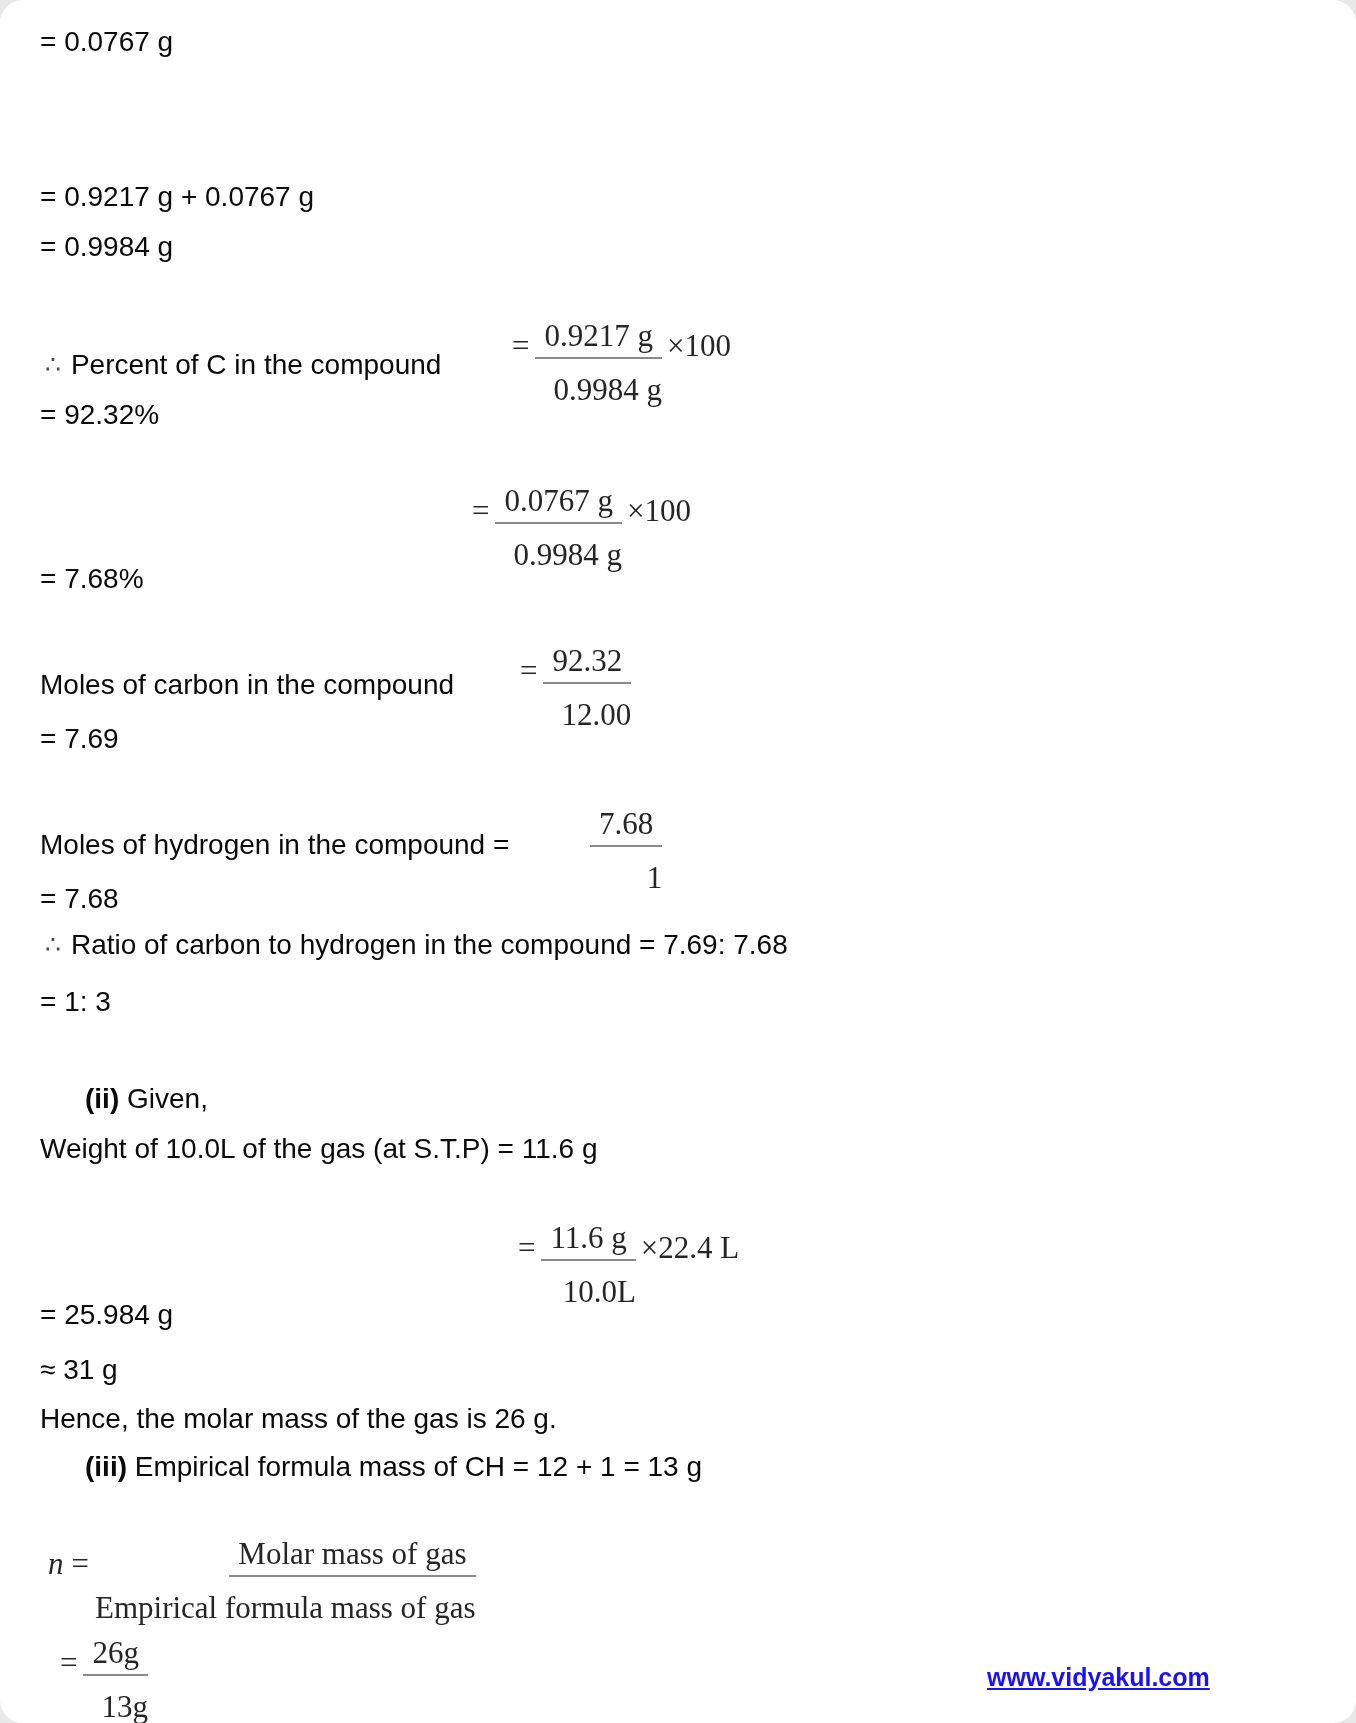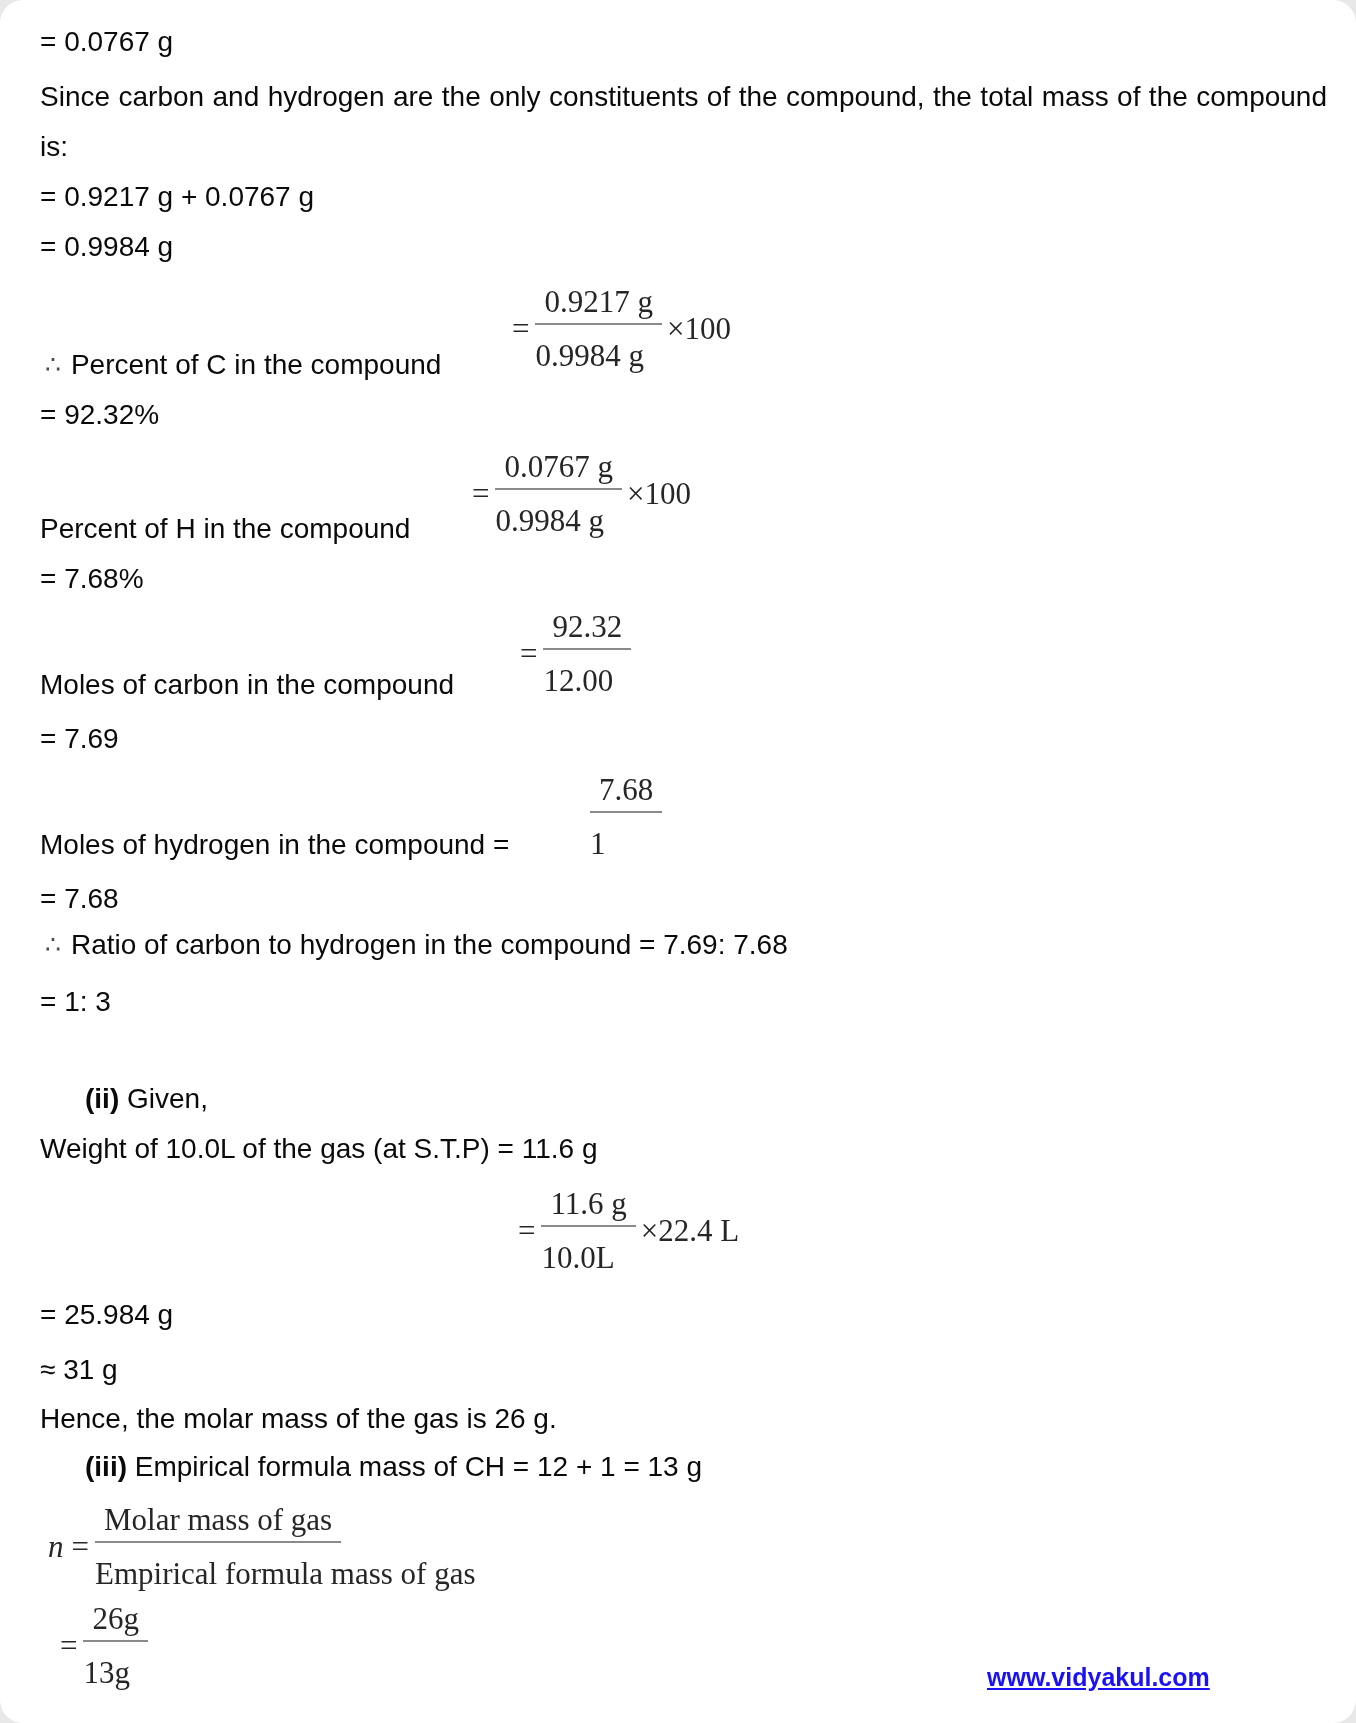--- a/index.html
+++ b/index.html
@@ -22,57 +22,55 @@
   }
   .tf{ 
     color:var(--marker); font-size:25px; margin-right:10px;
     position:relative; top:-1px;
   }
   .math{
     display:flex; align-items:center;
     font-family:"Liberation Serif", serif; font-size:31px; color:var(--math);
     white-space:pre;
   }
-  .frac{display:inline-flex; flex-direction:column; align-items:flex-start; margin-left:6px;}
+  .frac{display:inline-flex; flex-direction:column; align-items:flex-end; margin-left:6px;margin-top:34px;}
   .num{padding:0 9px 3px 9px; border-bottom:2px solid var(--bar); line-height:36px; text-align:center;}
   .den{padding-top:13px; line-height:36px; text-align:center;}
   .msym{line-height:36px;}
   .msuffix{margin-left:5px;}
   .mvar{font-style:italic; margin-right:8px;}
   .link{
     font-size:25px; font-weight:bold; color:var(--link);
     text-decoration:underline; white-space:pre;
   }
   b{font-weight:bold;margin-left:45px;}
 </style>
 </head>
 <body>
 
 <div class="canvas">
 
   <div class="line abs" style="left:40px;top:25px">= 0.0767 g</div>
 
-  <div class="para abs" style="left:40px;top:72px;width:1287px">Since carbon and hydrogen are the only constituents of the compound, the total mass of the compound is:</div>
 
   <div class="line abs" style="left:40px;top:180px">= 0.9217 g + 0.0767 g</div>
   <div class="line abs" style="left:40px;top:230px">= 0.9984 g</div>
 
   <div class="line abs" style="left:45px;top:348px"><span class="tf">∴</span><span>Percent of C in the compound</span></div>
   <div class="math abs" style="left:512px;top:284px">
     <span class="msym">=</span>
     <span class="frac">
       <span class="num">0.9217 g</span>
       <span class="den">0.9984 g</span>
     </span>
     <span class="msym msuffix">×100</span>
   </div>
 
   <div class="line abs" style="left:40px;top:398px">= 92.32%</div>
 
-  <div class="line abs" style="left:40px;top:512px">Percent of H in the compound</div>
   <div class="math abs" style="left:472px;top:449px">
     <span class="msym">=</span>
     <span class="frac">
       <span class="num">0.0767 g</span>
       <span class="den">0.9984 g</span>
     </span>
     <span class="msym msuffix">×100</span>
   </div>
 
   <div class="line abs" style="left:40px;top:562px">= 7.68%</div>

